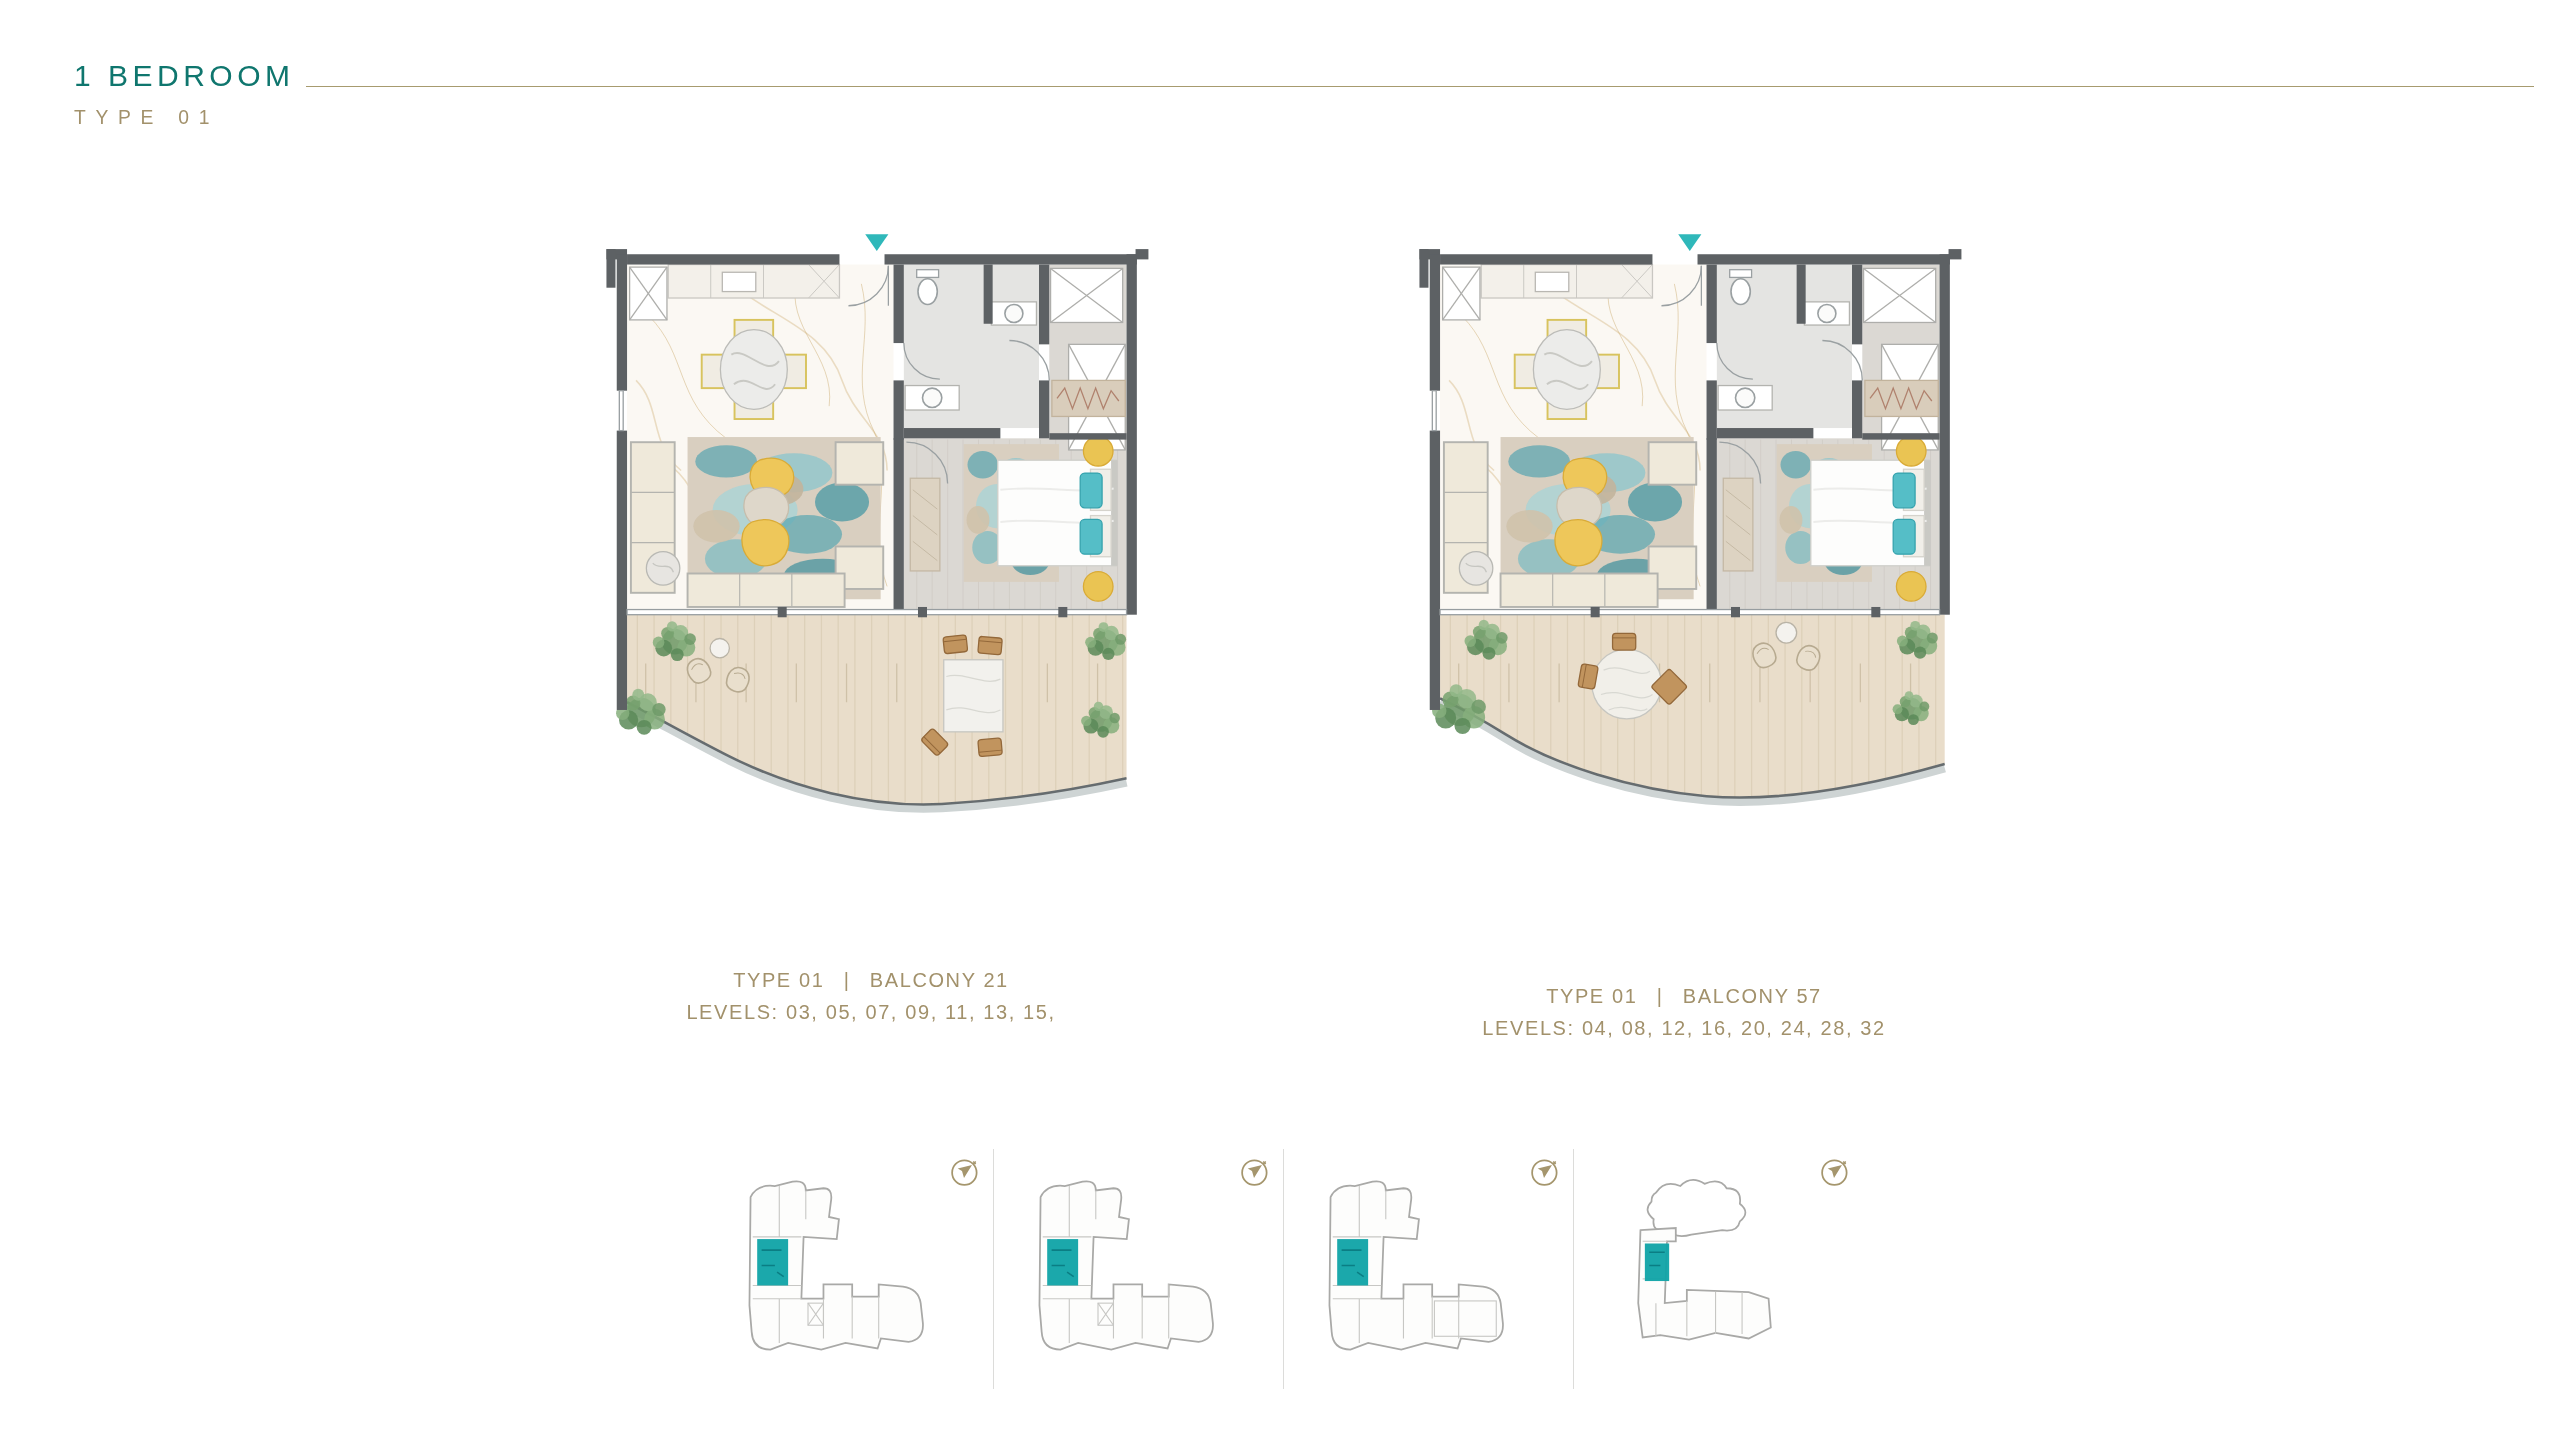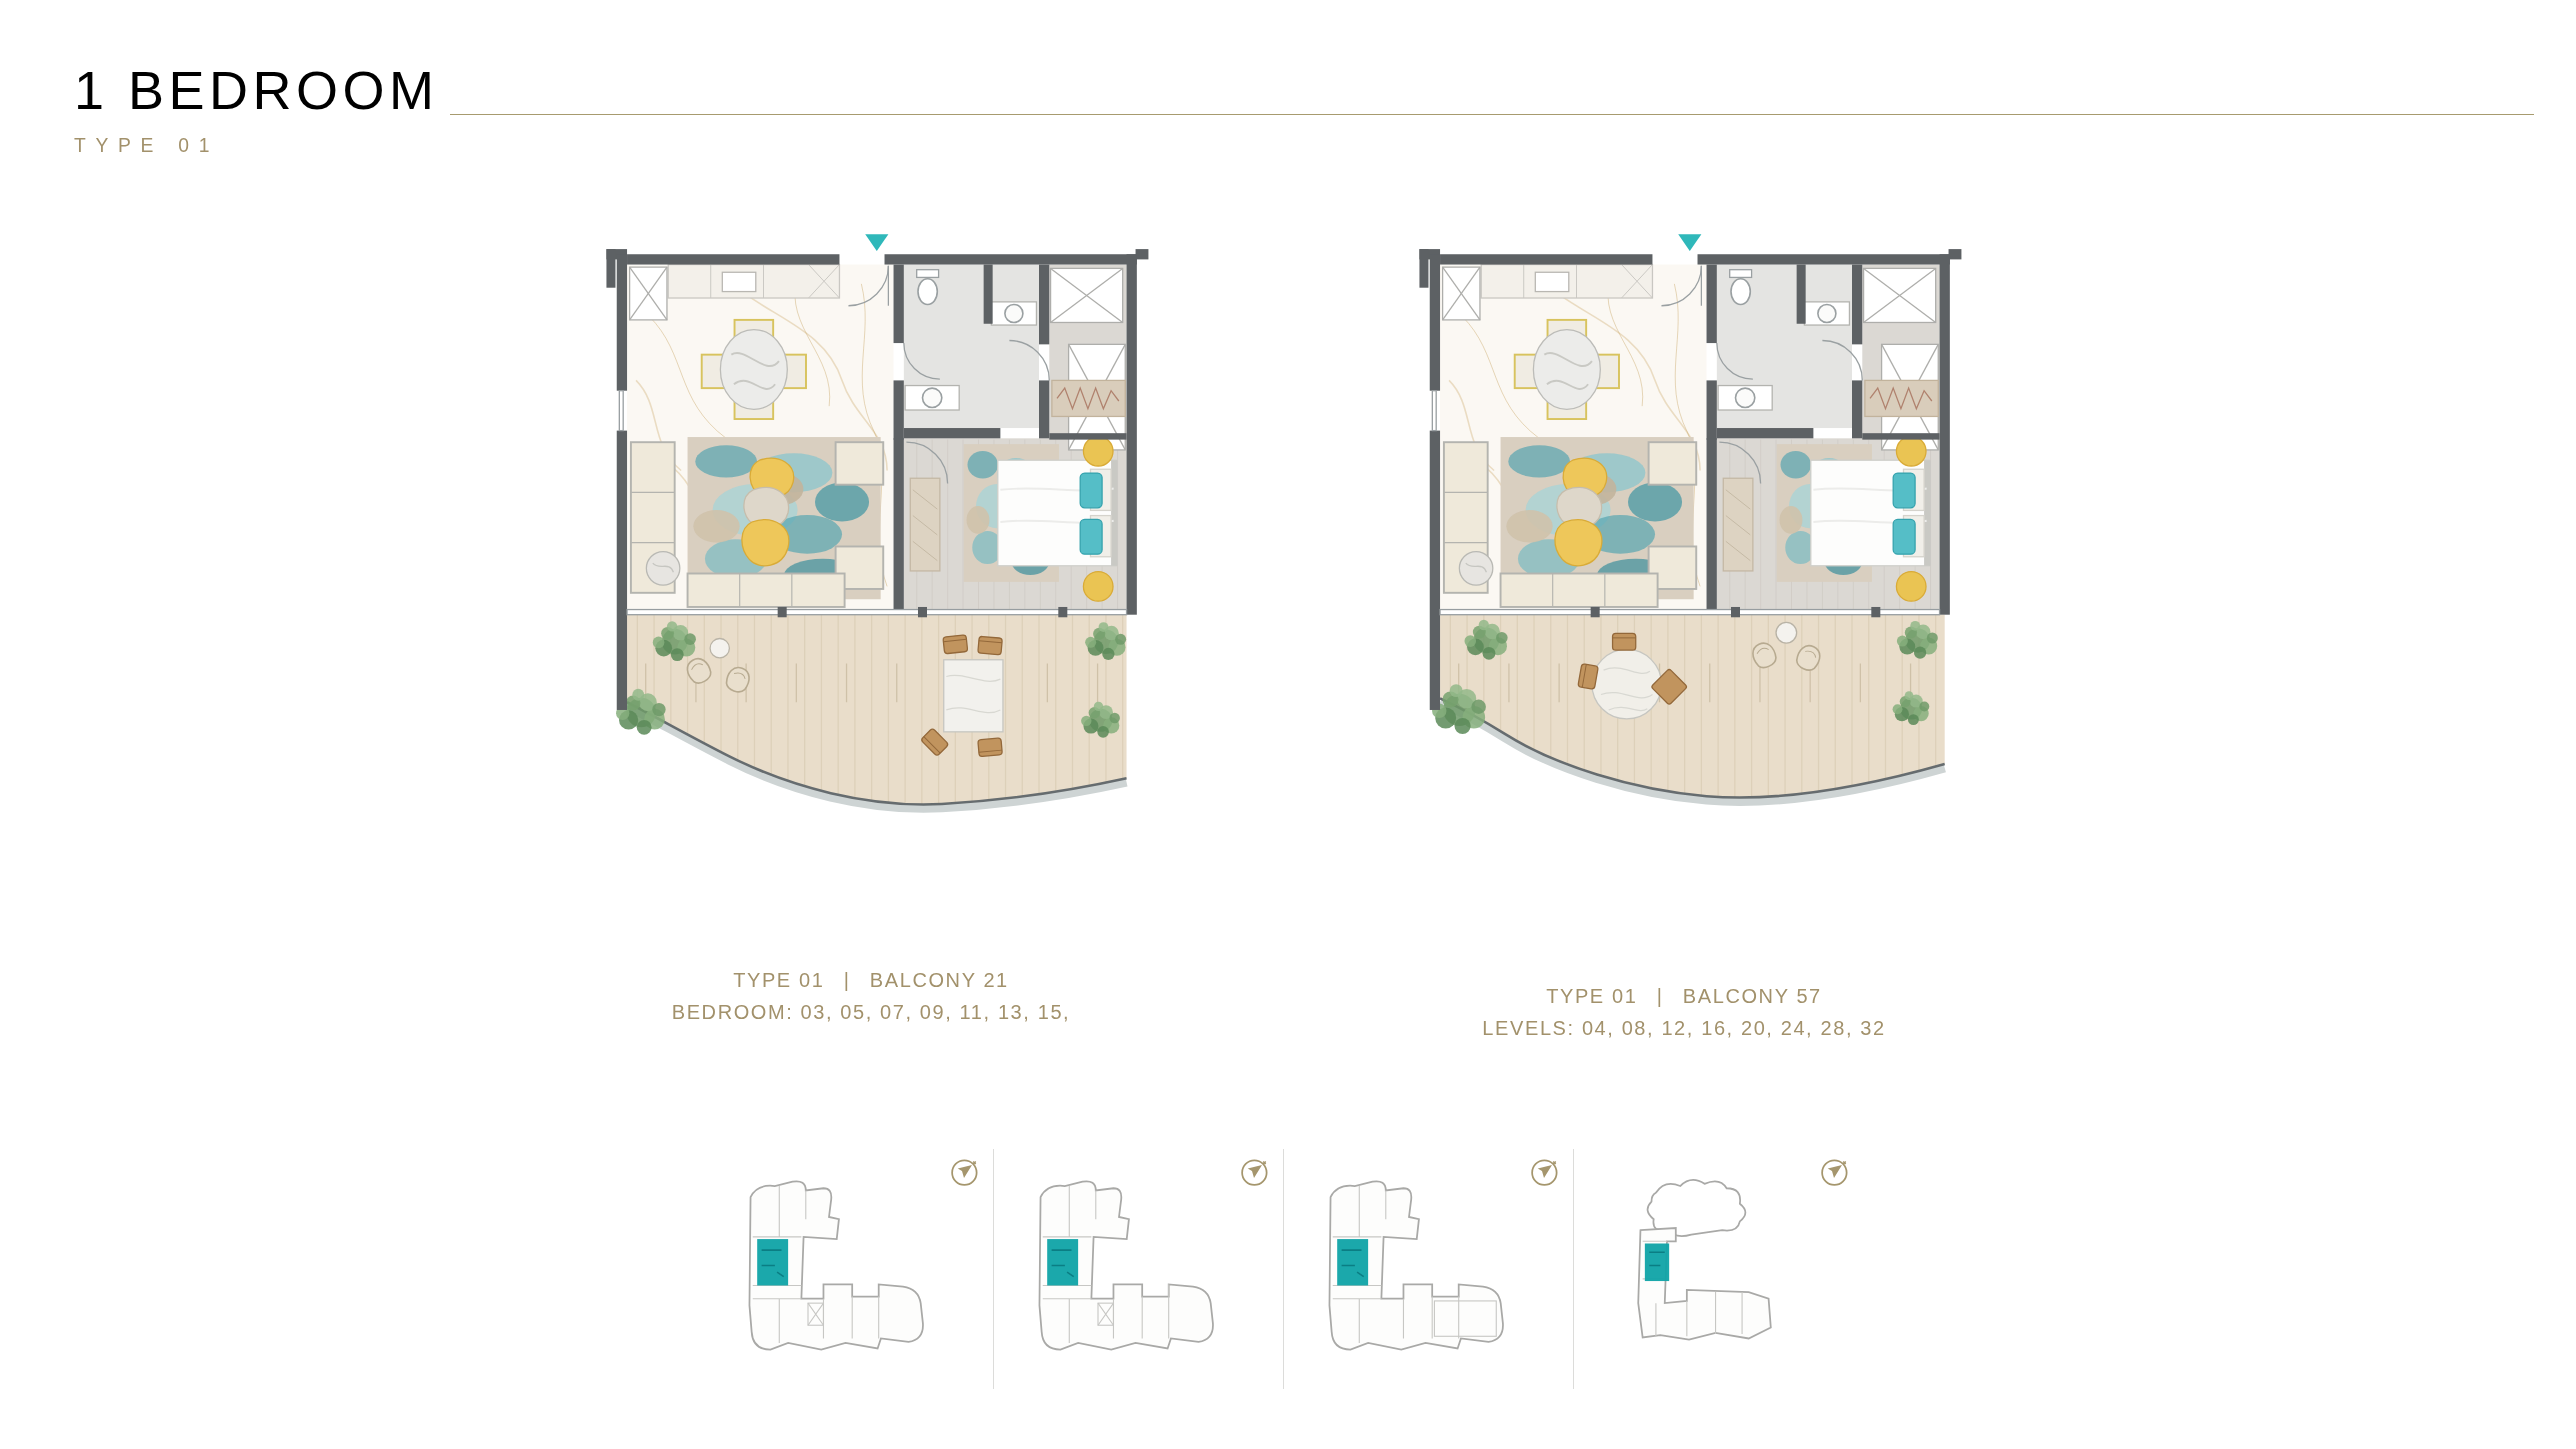--- a/index.html
+++ b/index.html
@@ -1,21 +1,21 @@
 <!DOCTYPE html>
 <html style="font-size:10.3px"><head>
 <meta charset="utf-8">
 <style>
   html,body{margin:0;padding:0;background:#ffffff;}
   .page{position:relative;width:2576px;height:1449px;background:#ffffff;overflow:hidden;
         font-family:"Liberation Sans", sans-serif;}
   
   .hdr{position:absolute;left:74px;top:59px;width:2460px;}
   .hdr-row{display:flex;align-items:flex-end;}
-  .title{font-size:54px;letter-spacing:4.5px;color:#000000;font-weight:400;white-space:nowrap;}
+  .title{font-size:30px;letter-spacing:4.5px;color:#0f766e;font-weight:400;white-space:nowrap;}
   .rule{flex:1;border-top:1.9px solid #a79b6f;margin-left:11.6px;margin-bottom:6.4px;}
   .subtitle{margin-top:14px;font-size:19.3px;letter-spacing:9.7px;color:#a2916b;}
   
   .plan{position:absolute;top:187px;width:560px;height:652px;}
   .plan svg{display:block;width:560px;height:652px;}
   #plan1{left:591px;} #plan2{left:1404px;}
   
   .caption{position:absolute;text-align:center;color:#a2916b;font-size:20px;letter-spacing:1.6px;line-height:32px;}
   #cap1{left:591px;top:964px;width:560px;}
   #cap2{left:1394px;top:980px;width:580px;}
@@ -606,21 +606,21 @@
         <polygon points="426,73 462,73 444,99" fill="#2fb8ba"></polygon>
       </svg>
     </div>
 
   <div class="caption" id="cap1">
     <div class="cap-line1">
       <span>TYPE 01</span>
       <span>|</span>
       <span>BALCONY 21</span>
     </div>
-    <div>BEDROOM: 03, 05, 07, 09, 11, 13, 15,</div>
+    <div>LEVELS: 03, 05, 07, 09, 11, 13, 15,</div>
   </div>
 
   <div class="caption" id="cap2">
     <div class="cap-line1">
       <span>TYPE 01</span>
       <span>|</span>
       <span>BALCONY 57</span>
     </div>
     <div>LEVELS: 04, 08, 12, 16, 20, 24, 28, 32</div>
   </div>

